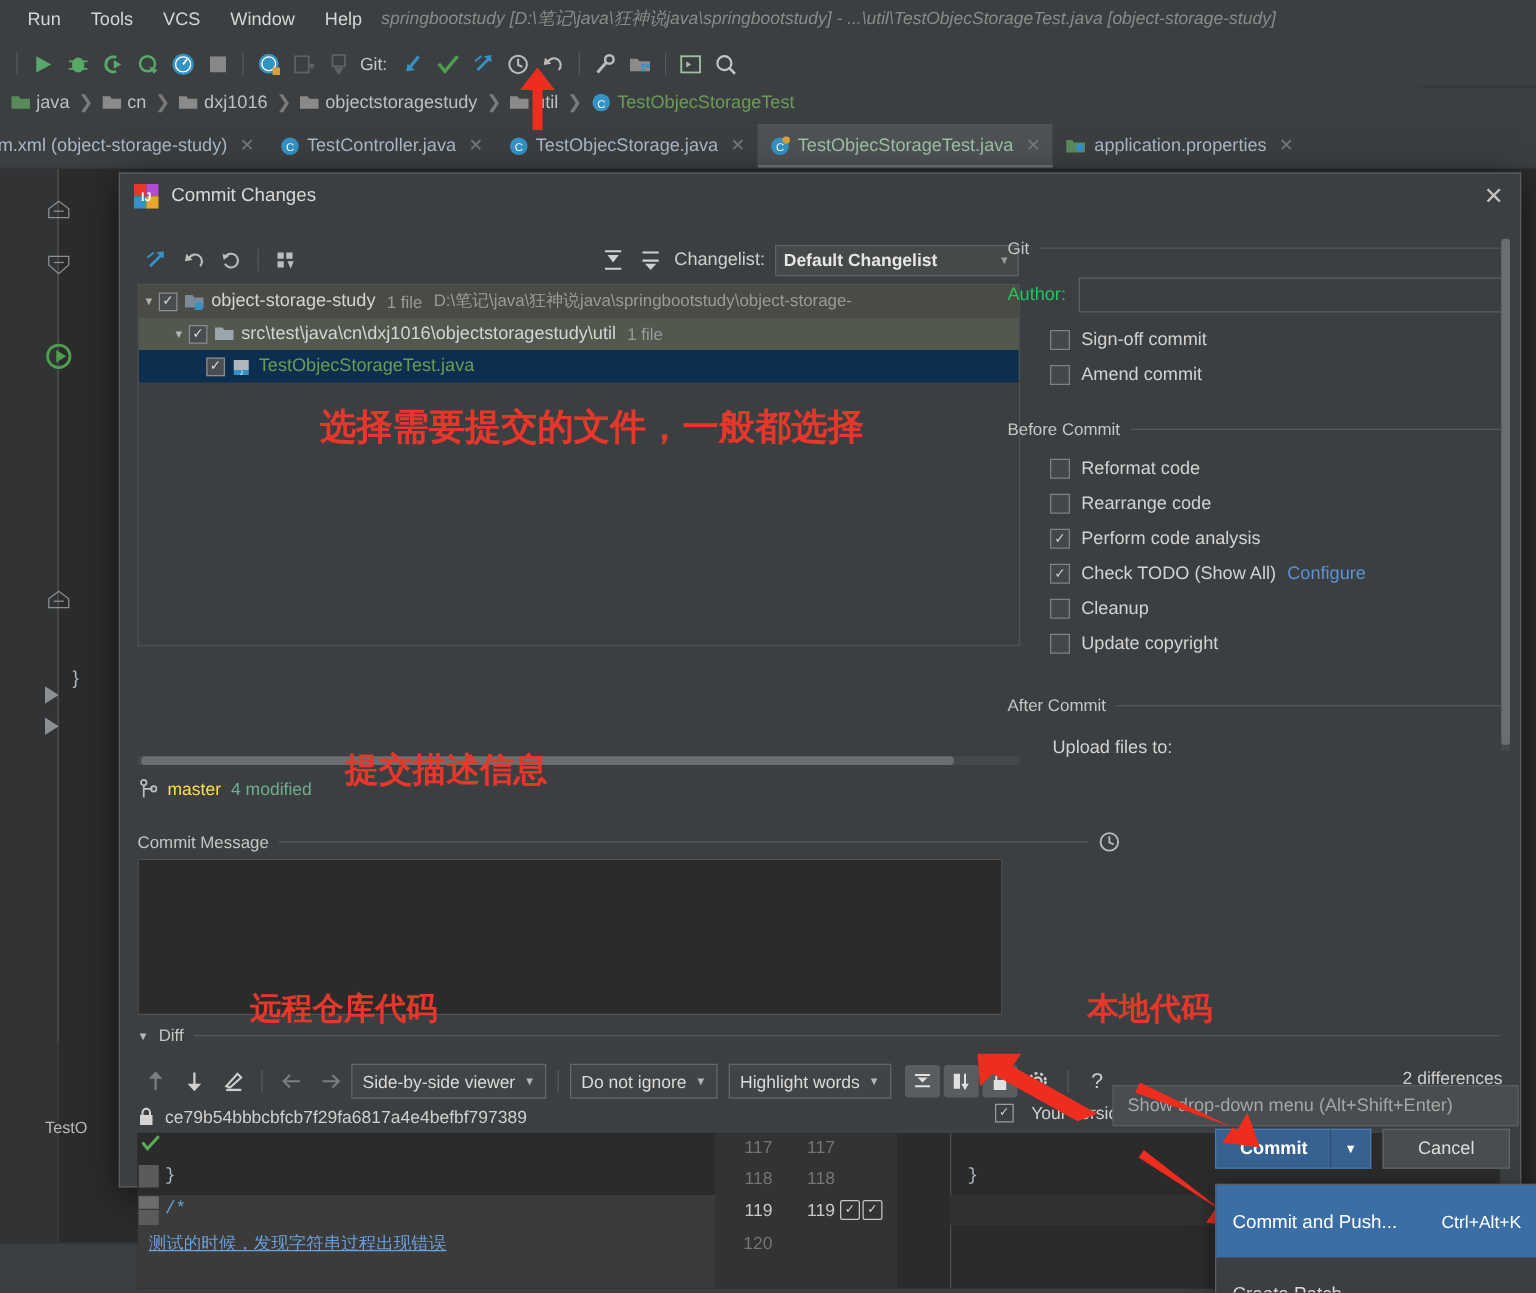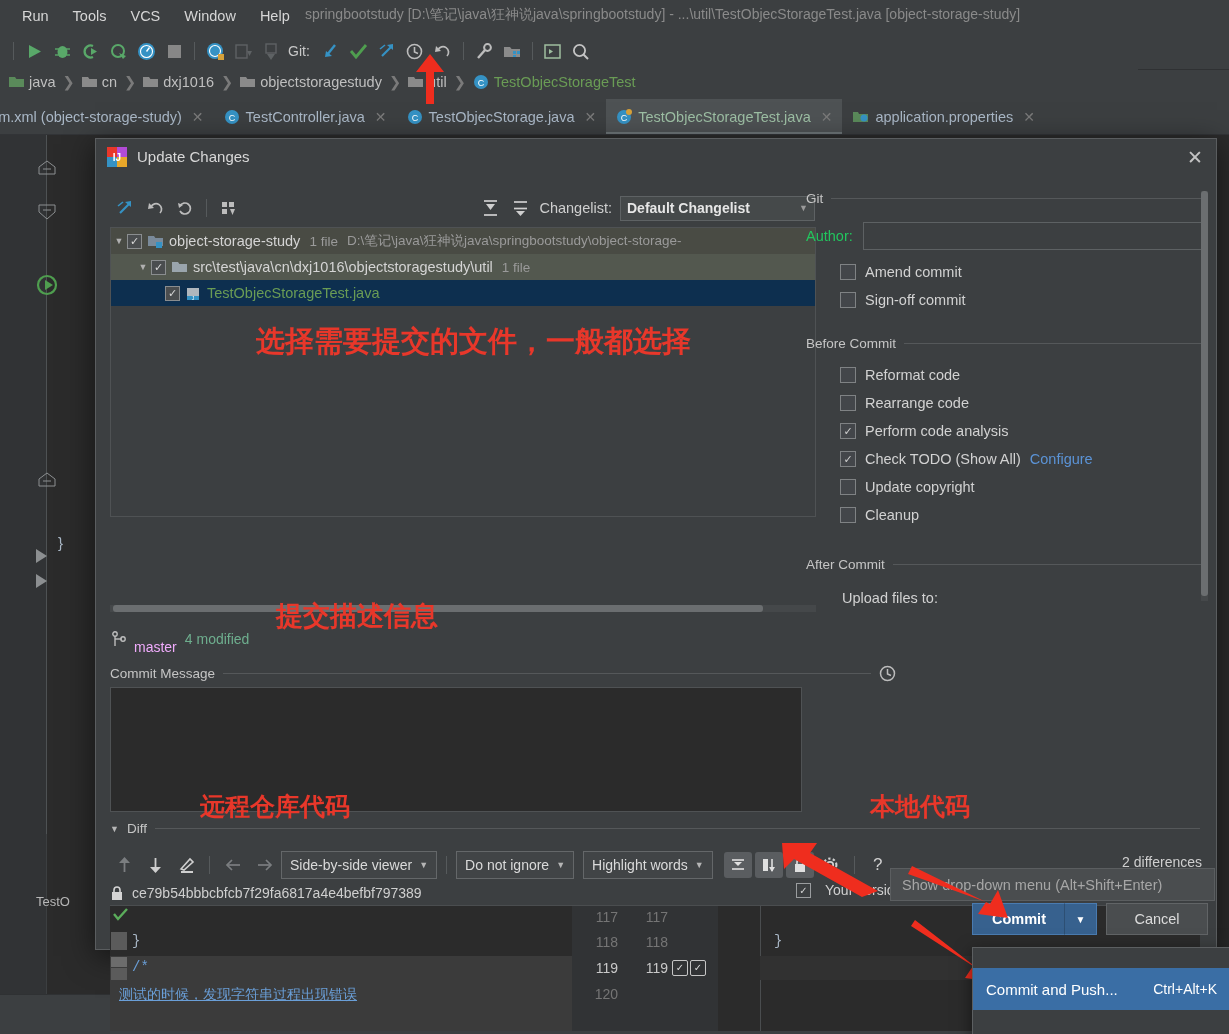--- a/index.html
+++ b/index.html
@@ -9,21 +9,21 @@
     font-family:"Liberation Sans","DejaVu Sans",sans-serif;
     font-size:13px;color:#bbbbbb;
     -webkit-font-smoothing:antialiased;
   }
   .root{position:relative;width:1229px;height:1034px;}
 
   
   .ide-menubar{position:absolute;left:0;top:0;width:1229px;height:32px;background:#3c3f41;}
   .menu-items{position:absolute;left:10px;top:5px;display:flex;gap:0px;}
   .menu-item{padding:3px 12px;color:#d6d6d6;font-size:14.5px;cursor:default;}
-  .ide-title{position:absolute;left:305px;top:6px;color:#8a8a8a;font-size:14px;white-space:nowrap;}
+  .ide-title{position:absolute;left:305px;top:6px;color:#8a8a8a;font-size:14px;white-space:nowrap;font-style:italic;}
 
   .ide-toolbar{position:absolute;left:0;top:32px;width:1229px;height:37px;background:#3c3f41;border-bottom:1px solid #2f3133;}
   .tb-row{position:absolute;left:8px;top:4px;display:flex;align-items:center;height:30px;gap:2px;}
   .tbi{width:26px;height:26px;display:flex;align-items:center;justify-content:center;border-radius:3px;}
   .tbsep{width:1px;height:18px;background:#565a5c;margin:0 5px;}
   .git-label{color:#c8c8c8;font-size:14px;margin:0 6px 0 2px;}
 
   .ide-crumbs{position:absolute;left:0;top:69px;width:1138px;height:30px;background:#3c3f41;}
   .crumbs{position:absolute;left:6px;top:5px;display:flex;align-items:center;gap:2px;font-size:14.5px;}
   .crumb{color:#bfbfbf;display:flex;align-items:center;gap:5px;padding:0 3px;}
@@ -75,21 +75,21 @@
   .cb i{color:#d9d9d9;font-size:11px;font-style:normal;line-height:1;}
   .fico{width:15px;height:13px;margin-right:6px;flex:none;}
   .tname{color:#d4d4d4;}
   .tmeta{color:#9a9a9a;margin-left:9px;font-size:13.5px;}
   .tpath{color:#9a9a9a;margin-left:9px;font-size:13.5px;}
 
   .tree-hscroll{position:absolute;left:17px;top:466px;width:650px;height:7px;background:#6b6e70;border-radius:3px;}
   .tree-hscroll-track{position:absolute;left:14px;top:466px;width:706px;height:7px;background:#45484a;}
 
   .branchrow{position:absolute;left:16px;top:484px;display:flex;align-items:center;gap:8px;font-size:14px;}
-  .branchrow .bn{color:#f0abfc;margin-top:16px;}
+  .branchrow .bn{color:#fde047;}
   .branchrow .mod{color:#6eae8e;}
 
   
   .cm-head{position:absolute;left:14px;top:526px;width:786px;display:flex;align-items:center;gap:8px;}
   .cm-head .lbl{font-size:13.5px;color:#c5c5c5;white-space:nowrap;}
   .cm-head .ln{flex:1;height:1px;background:#55585a;}
   .cm-box{position:absolute;left:14px;top:548px;width:692px;height:125px;background:#2b2b2b;border:1px solid #4f5254;box-sizing:border-box;}
 
   
   .rpanel{position:absolute;left:710px;top:52px;width:400px;height:610px;}
@@ -142,21 +142,21 @@
   .chk-sm i{font-style:normal;font-size:10px;color:#dcdcdc;line-height:1;}
   .diff-marker{position:absolute;right:2px;top:2px;width:11px;height:11px;background:#d6b24a;}
   .mini-scroll{position:absolute;right:3px;top:42px;width:8px;height:55px;background:#6a6d6f;border-radius:3px;}
   .tooltip{position:absolute;left:890px;top:868px;width:325px;height:33px;background:#4a4d4f;border:1px solid #5b5e60;display:flex;align-items:center;padding-left:11px;box-sizing:border-box;color:#a6a6a6;font-size:14.5px;}
   .btn-commit{position:absolute;left:972px;top:903px;width:92px;height:30px;background:#37618e;border:1px solid #4a7bb0;color:#ffffff;font-size:14.5px;font-weight:bold;display:flex;align-items:center;justify-content:center;}
   .btn-commit-arrow{position:absolute;left:1064px;top:903px;width:31px;height:30px;background:#37618e;border:1px solid #4a7bb0;border-left:1px solid #2d4f73;color:#ffffff;display:flex;align-items:center;justify-content:center;font-size:10px;}
   .btn-cancel{position:absolute;left:1106px;top:903px;width:100px;height:30px;background:#4a4d4f;border:1px solid #616466;color:#dcdcdc;font-size:14.5px;display:flex;align-items:center;justify-content:center;}
 
   
   .dd-menu{position:absolute;left:972px;top:947px;width:257px;background:#3c3f41;border:1px solid #5c5f61;box-shadow:0 5px 16px rgba(0,0,0,.5);z-index:40;}
-  .dd-item{height:42px;display:flex;align-items:center;justify-content:space-between;padding:0 13px;font-size:15px;color:#d8d8d8;margin-top:20px;}
+  .dd-item{height:58px;display:flex;align-items:center;justify-content:space-between;padding:0 13px;font-size:15px;color:#d8d8d8;}
   .dd-item.sel{background:#3a6ea5;color:#ffffff;}
   .dd-item .sc{font-size:14px;color:#e6e6e6;}
   .dd-item.sel .sc{color:#ffffff;}
 
   
   .ann{position:absolute;color:#e8372a;font-weight:bold;white-space:nowrap;font-family:"DejaVu Sans",sans-serif;z-index:30;}
   .ann-files{left:240px;top:322px;font-size:29px;margin-left:16px;}
   .ann-msg{left:276px;top:598px;font-size:27px;}
   .ann-remote{left:200px;top:790px;font-size:25px;}
   .ann-local{left:870px;top:790px;font-size:25px;}
@@ -425,21 +425,21 @@
 
     <div class="dlg-title">
       <svg class="ico" width="20" height="20">
         <rect width="20" height="20" rx="2" fill="#2d2d2d"></rect>
         <rect x="0" y="0" width="10" height="10" fill="#e8372a"></rect>
         <rect x="10" y="0" width="10" height="10" fill="#b24bd6"></rect>
         <rect x="0" y="10" width="10" height="10" fill="#3592c4"></rect>
         <rect x="10" y="10" width="10" height="10" fill="#e8a72a"></rect>
         <text x="10" y="14" font-size="10" fill="#ffffff" text-anchor="middle" font-family="Liberation Sans" font-weight="bold">IJ</text>
       </svg>
-      <div class="txt">Update Changes</div>
+      <div class="txt">Commit Changes</div>
       <div class="dlg-close">✕</div>
     </div>
 
     <div class="chg-toolbar">
       <div class="ti">
           <svg width="18" height="18">
             <line x1="4" y1="14" x2="14" y2="4" stroke="#3592c4" stroke-width="2.2"></line>
             <polygon points="15,2 15,8 9,3" fill="#3592c4"></polygon>
             <line x1="2" y1="7" x2="7" y2="3" stroke="#3592c4" stroke-width="1.6"></line>
           </svg>
@@ -555,25 +555,25 @@
         <span class="ln"></span>
       </div>
 
       <div class="author-row">
         <span class="al">Author:</span>
         <div class="author-in"></div>
       </div>
 
       <div class="ck-row">
         <span class="ck"></span>
-        <span>Amend commit</span>
+        <span>Sign-off commit</span>
       </div>
       <div class="ck-row">
         <span class="ck"></span>
-        <span>Sign-off commit</span>
+        <span>Amend commit</span>
       </div>
 
       <div class="grp-head" style="margin-top:22px;">
         <span class="lbl">Before Commit</span>
         <span class="ln"></span>
       </div>
 
       <div style="margin-top:10px;">
         <div class="ck-row">
           <span class="ck"></span>
@@ -591,25 +591,25 @@
         </div>
         <div class="ck-row">
           <span class="ck">
               <i>✓</i>
             </span>
           <span>Check TODO (Show All)</span>
           <span class="lnk">Configure</span>
         </div>
         <div class="ck-row">
           <span class="ck"></span>
-          <span>Update copyright</span>
+          <span>Cleanup</span>
         </div>
         <div class="ck-row">
           <span class="ck"></span>
-          <span>Cleanup</span>
+          <span>Update copyright</span>
         </div>
       </div>
 
       <div class="grp-head" style="margin-top:28px;">
         <span class="lbl">After Commit</span>
         <span class="ln"></span>
       </div>
       <div class="upload">Upload files to:</div>
 
       <div class="rpscroll">

